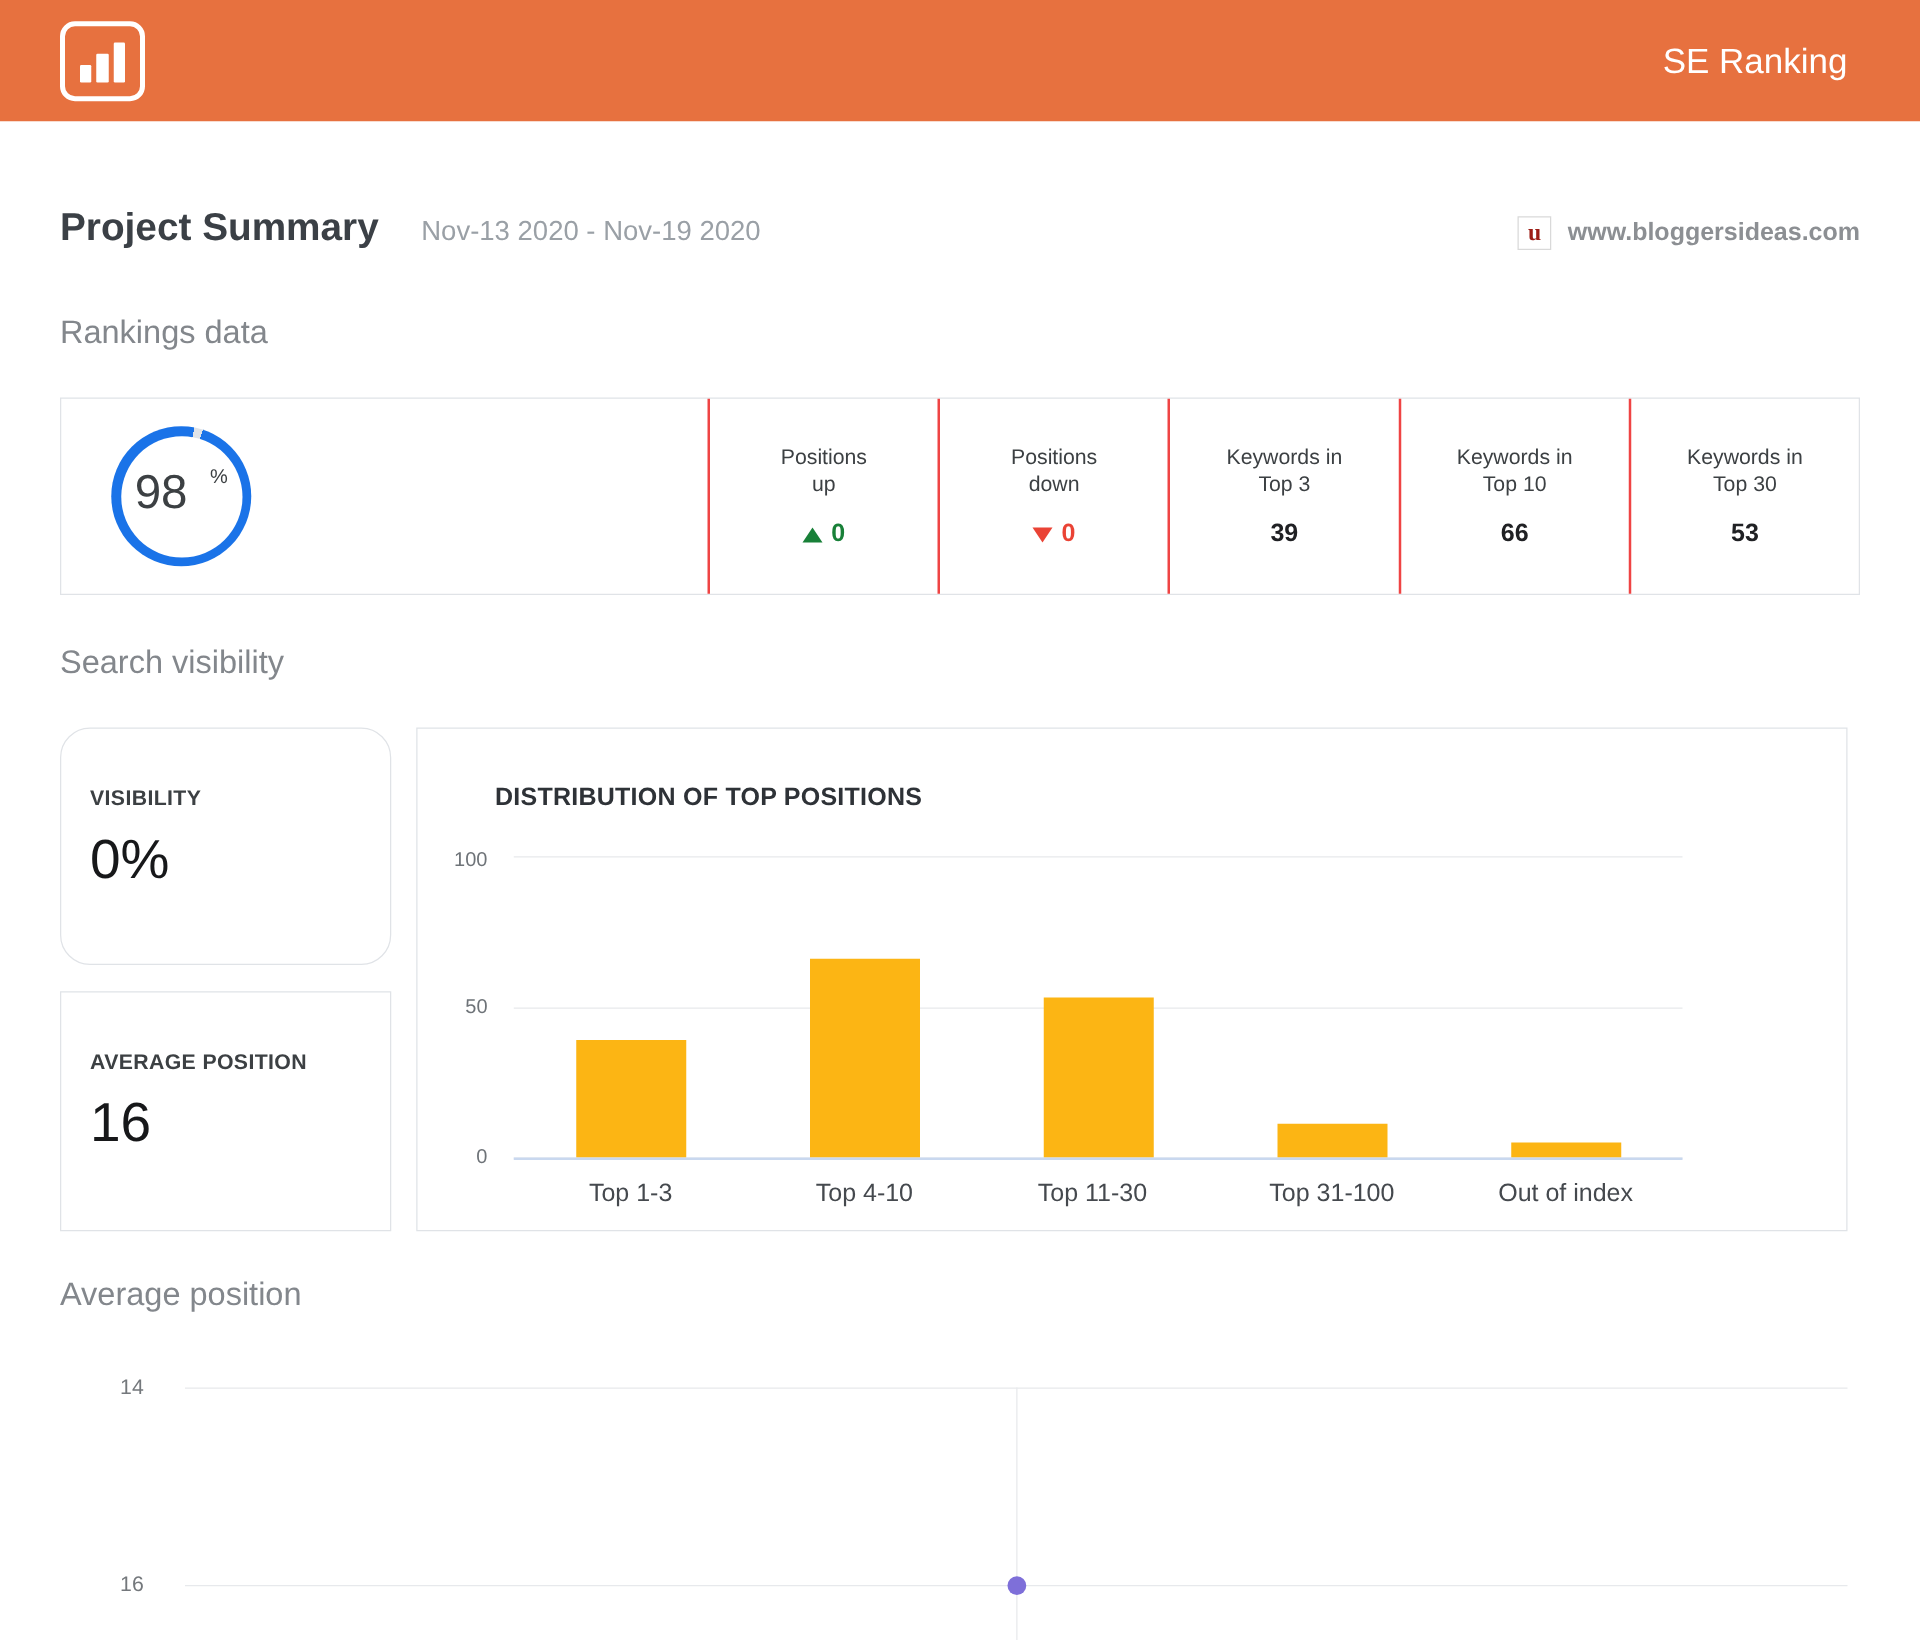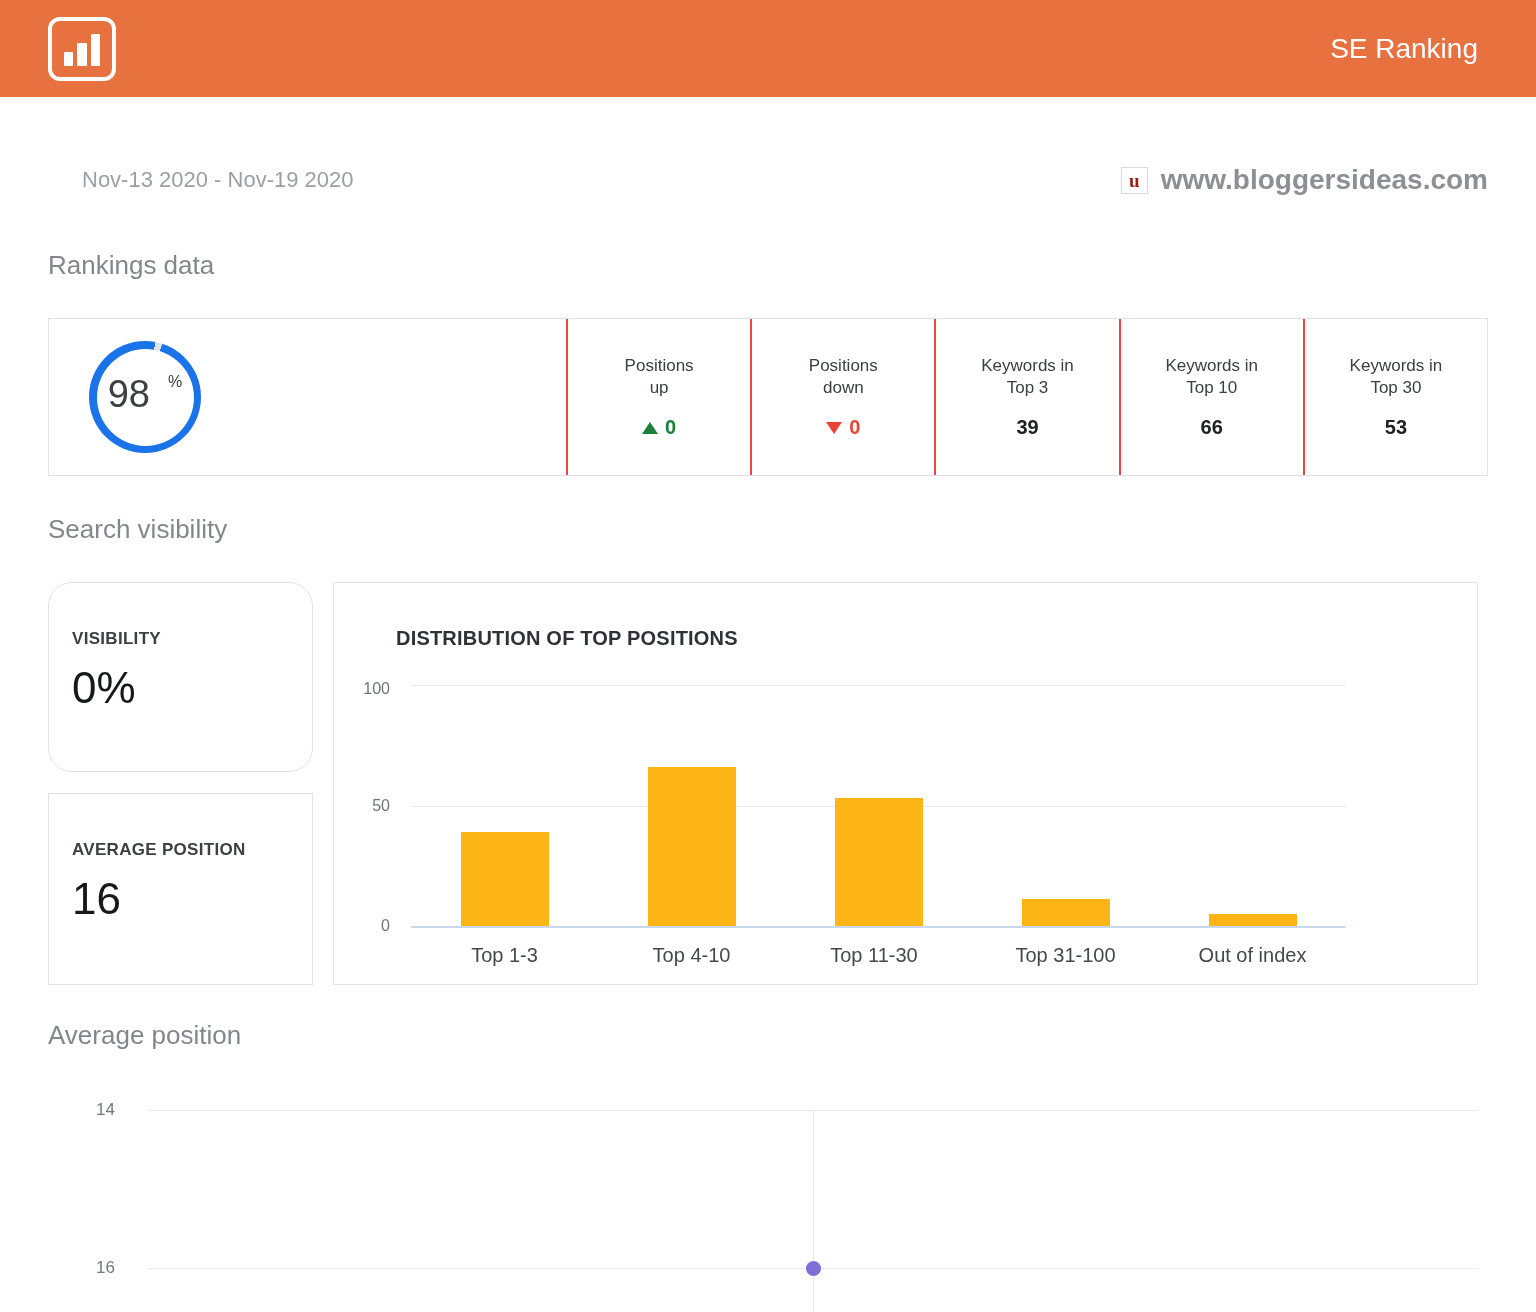--- a/index.html
+++ b/index.html
@@ -16,21 +16,21 @@
   .brand { color:#fff; font-size:28px; font-weight:400; }
 
   
   .summary-row { position:absolute; top:164px; left:48px; right:48px; display:flex; align-items:baseline; }
   .page-title { font-size:31px; font-weight:700; color:#3b4046; }
   .date-range { font-size:22px; color:#9aa0a6; margin-left:34px; }
   .domain-wrap { margin-left:auto; display:flex; align-items:center; gap:13px; }
   .favicon { width:27px; height:27px; border:1px solid #d9d9d9; background:#fff;
     display:flex; align-items:center; justify-content:center; align-self:center; }
   .favicon-glyph { color:#9c1d15; font-weight:700; font-size:19px; font-family:"Liberation Serif", serif; line-height:1; }
-  .site-domain { font-size:28px; font-weight:700; color:#8c8f93; }
+  .site-domain { font-size:20px; font-weight:700; color:#8c8f93; }
 
   
   .section-title { position:absolute; left:48px; font-size:26px; color:#83878c; }
   #rankings-title { top:250px; }
   #visibility-title { top:514px; }
   #avgpos-title { top:1020px; }
 
   
   .stats-table { position:absolute; top:318px; left:48px; width:1440px; height:158px;
     border:1px solid #e0e3e7; display:flex; }
@@ -83,20 +83,21 @@
 <div class="header">
   <div class="logo">
     <div class="logo-bar b1"></div>
     <div class="logo-bar b2"></div>
     <div class="logo-bar b3"></div>
   </div>
   <div class="brand">SE Ranking</div>
 </div>
 
 <div class="summary-row">
+  <div class="page-title">Project Summary</div>
   <div class="date-range">Nov-13 2020 - Nov-19 2020</div>
   <div class="domain-wrap">
     <div class="favicon">
         <span class="favicon-glyph">u</span>
       </div>
     <div class="site-domain">www.bloggersideas.com</div>
   </div>
 </div>
 
 <div class="section-title" id="rankings-title">Rankings data</div>

